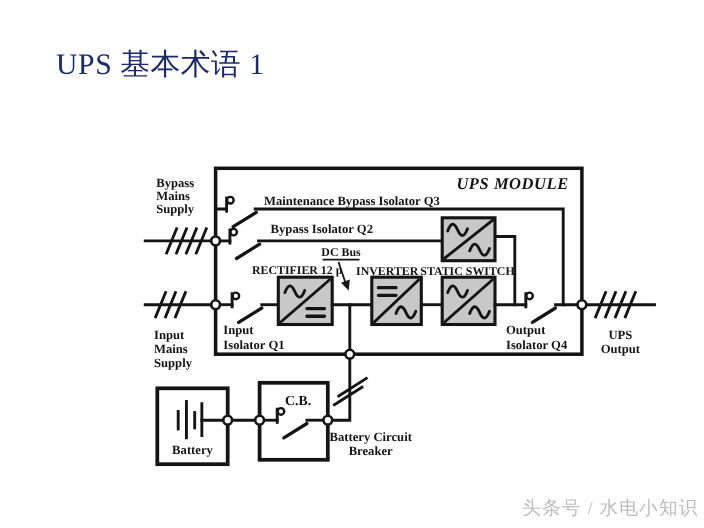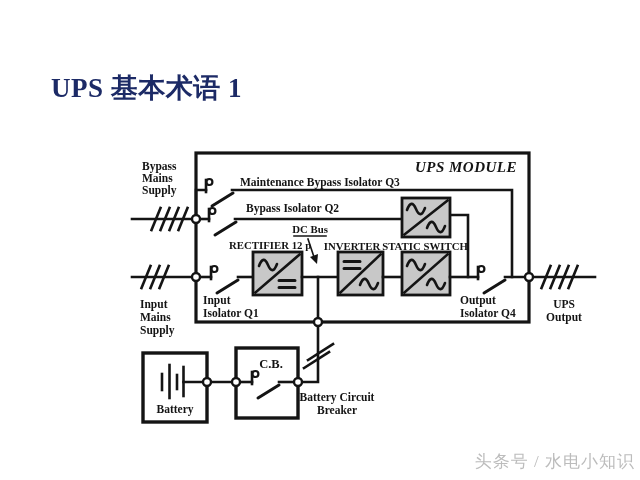--- a/index.html
+++ b/index.html
@@ -3,23 +3,22 @@
 <meta charset="utf-8">
 <style>
   html,body{margin:0;padding:0;}
   body{
     width:640px;height:480px;position:relative;overflow:hidden;
     background:var(--bg,#ffffff);
     font-family:"Liberation Serif","DejaVu Serif",serif;
   }
   .title{
     position:absolute;left:51px;top:40px;
-    font-size:27px;font-weight:700;letter-spacing:.5px;
+    font-size:27px;font-weight:400;letter-spacing:.5px;
     color:var(--title-color,#1c2a66);
-    margin-top:30px;
   }
   .watermark{
     position:absolute;right:5px;top:450px;
     font-size:17px;letter-spacing:1px;
     color:var(--watermark-color,#bcbcbc);
     font-family:"Liberation Serif","DejaVu Sans",sans-serif;
   }
   svg.diagram{position:absolute;left:0;top:0;}
   svg .wire{fill:none;stroke:var(--line-color,#141414);stroke-width:2.6;stroke-linecap:square;}
   svg .thick{stroke-width:3.2;}

